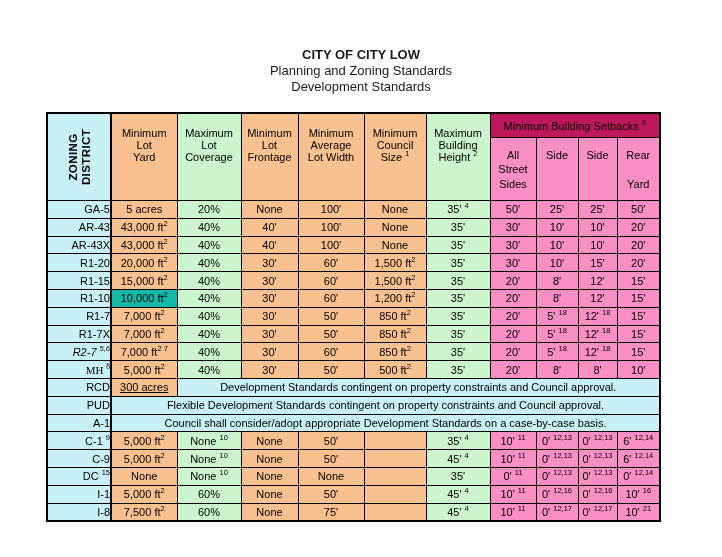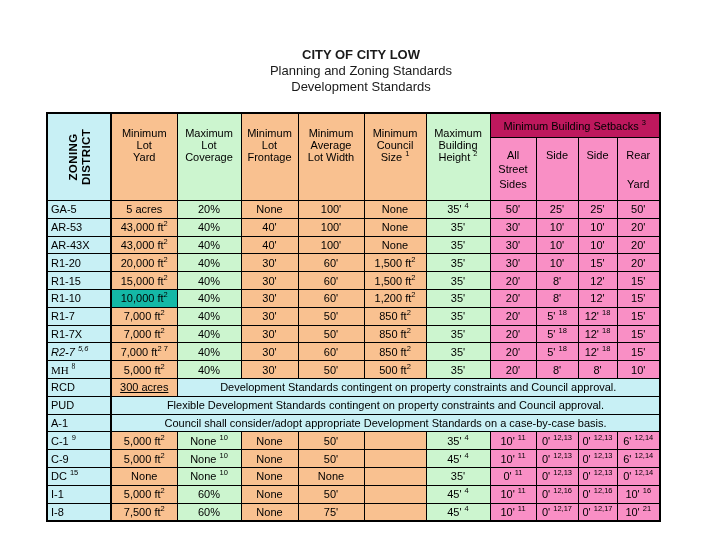--- a/index.html
+++ b/index.html
@@ -27,21 +27,21 @@
     position:absolute;left:50%;top:50%;
     transform:translate(-50%,-50%) rotate(-90deg);
     font-weight:bold;font-size:11.5px;line-height:12.5px;
     white-space:pre-line;text-align:center;letter-spacing:.4px;
   }
   .head-flex{display:flex;flex-direction:column;
     height:60px;padding:13px 0}
   .subhead-flex{display:flex;flex-direction:column;justify-content:space-between;
     height:43px;padding:2px 0;line-height:14px}
   .group-header-cell{font-size:11px}
-  td.district-cell{text-align:left;padding-left:3px;border-right-width:2px}
+  td.district-cell{text-align:right;padding-left:3px;border-right-width:2px}
   td.note-cell{font-size:11px}
 </style>
 </head>
 <body>
 
 <div class="title-block">
   <div class="title-main">CITY OF CITY LOW</div>
   <div>Planning and Zoning Standards</div>
   <div>Development Standards</div>
 </div>
@@ -144,21 +144,21 @@
         <td style="background: rgb(249, 193, 144);">None</td>
         <td style="background: rgb(249, 193, 144);">100'</td>
         <td style="background: rgb(249, 193, 144);">None</td>
         <td style="background: rgb(204, 245, 207);">35' <sup>4</sup></td>
         <td style="background: rgb(249, 143, 197);">50'</td>
         <td style="background: rgb(249, 143, 197);">25'</td>
         <td style="background: rgb(249, 143, 197);">25'</td>
         <td style="background: rgb(249, 143, 197);">50'</td>
       </tr>
       <tr>
-        <td class="district-cell" style="background: rgb(200, 240, 245);">AR-53</td>
+        <td class="district-cell" style="background: rgb(200, 240, 245);">AR-43</td>
         <td style="background: rgb(249, 193, 144);">43,000 ft<sup>2</sup></td>
         <td style="background: rgb(204, 245, 207);">40%</td>
         <td style="background: rgb(249, 193, 144);">40'</td>
         <td style="background: rgb(249, 193, 144);">100'</td>
         <td style="background: rgb(249, 193, 144);">None</td>
         <td style="background: rgb(204, 245, 207);">35'</td>
         <td style="background: rgb(249, 143, 197);">30'</td>
         <td style="background: rgb(249, 143, 197);">10'</td>
         <td style="background: rgb(249, 143, 197);">10'</td>
         <td style="background: rgb(249, 143, 197);">20'</td>

